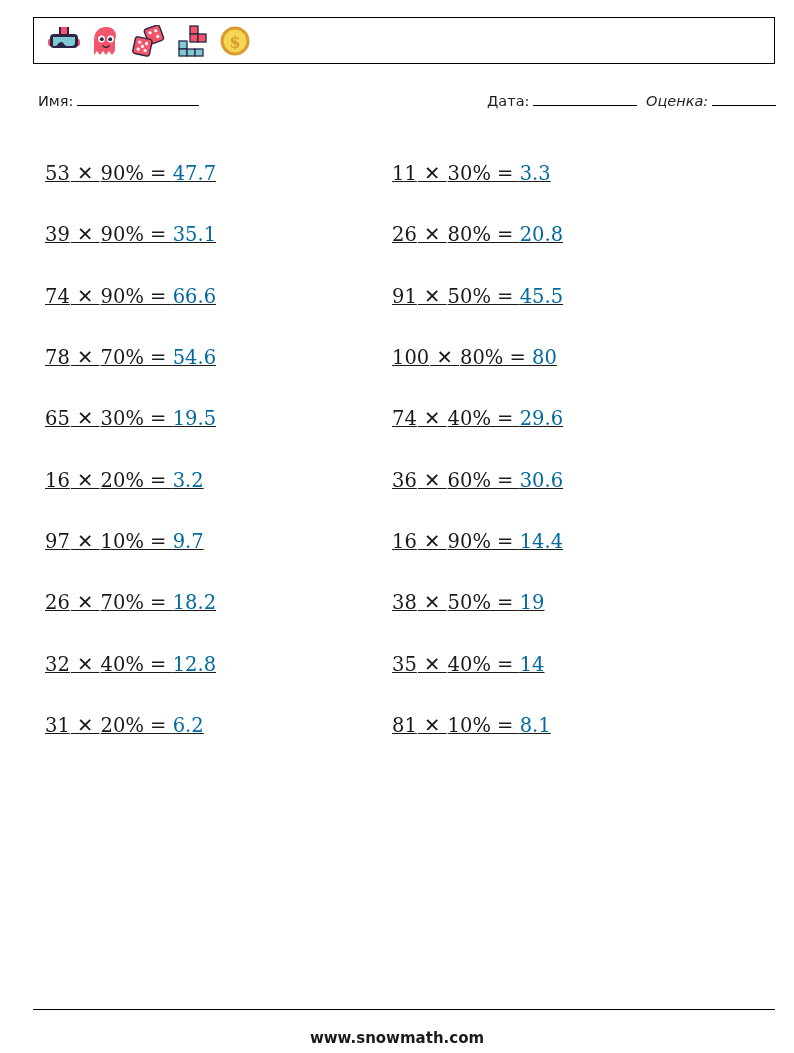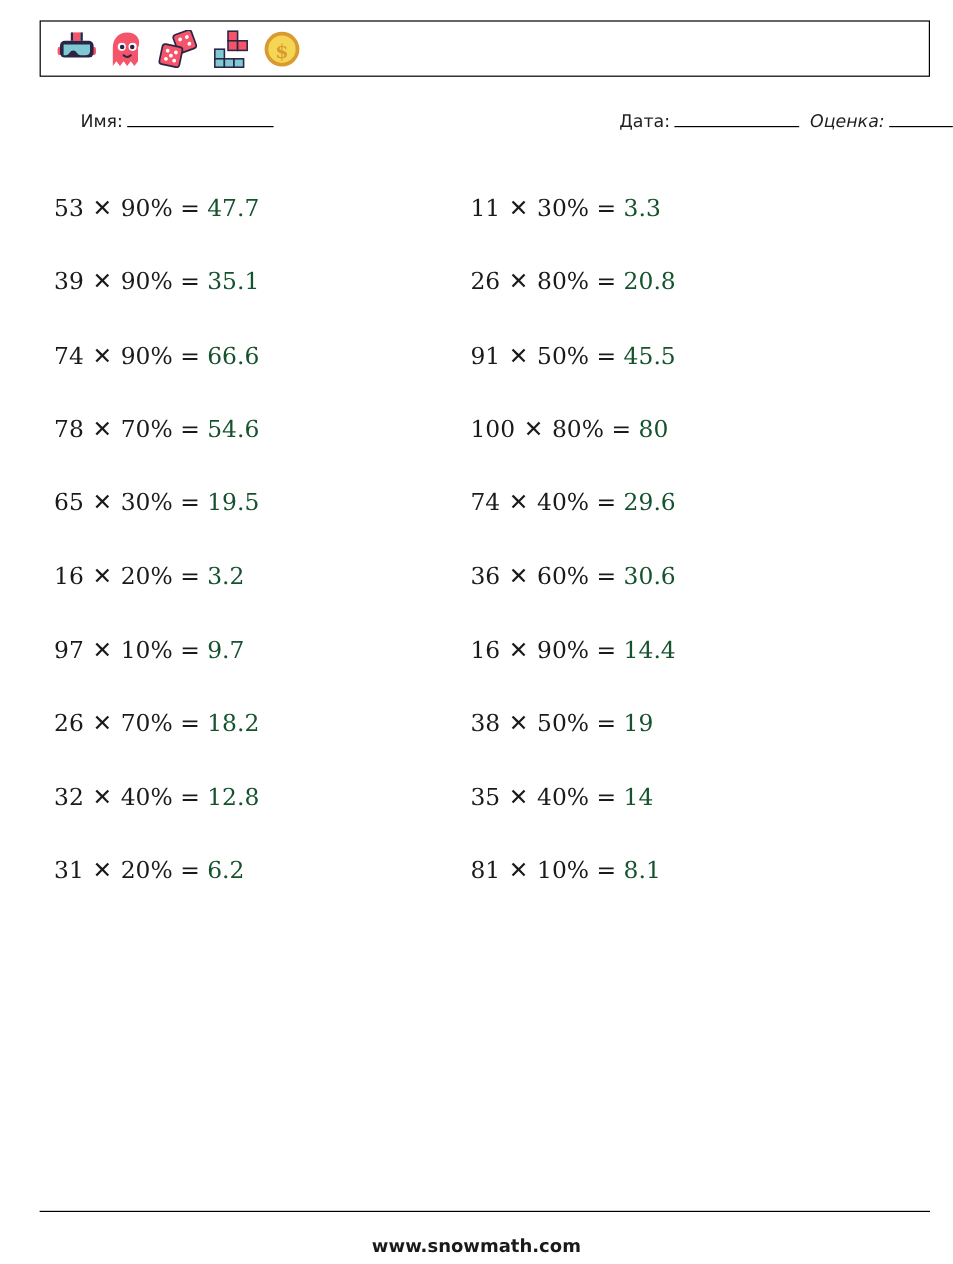--- a/index.html
+++ b/index.html
@@ -58,21 +58,20 @@
     height: 26px;
     font-size: 14.5px;
     color: #1f1f1f;
   }
   .meta-item {
     position: absolute;
     white-space: nowrap;
     display: flex;
     align-items: baseline;
     gap: 4px;
-    margin-left: 29px;
   }
   .meta-name  { left: 0px; }
   .meta-date  { left: 449px; }
   .meta-grade { left: 608px; font-style: italic; }
   .rule {
     display: inline-block;
     border-bottom: 1.4px solid #000;
     height: 13px;
   }
   .rule-name  { width: 122px; }
@@ -94,24 +93,25 @@
   .col-right { left: 392px; width: 340px; }
 
   .prob {
     height: 61.3px;
     display: flex;
     align-items: center;
     font-family: "DejaVu Serif", serif;
     font-size: 19.5px;
     color: #1a1a1a;
     white-space: pre;
+    text-decoration: underline;
   }
   .prob .op  { padding: 0 1px; }
   .prob .ans {
-    color: #14532d;
+    color: #0369a1;
     font-family: "DejaVu Serif", serif;
   }
 
   
   .footer-rule {
     position: absolute;
     left: 33px;
     top: 1009px;
     width: 742px;
     border-top: 1.6px solid #000000;

